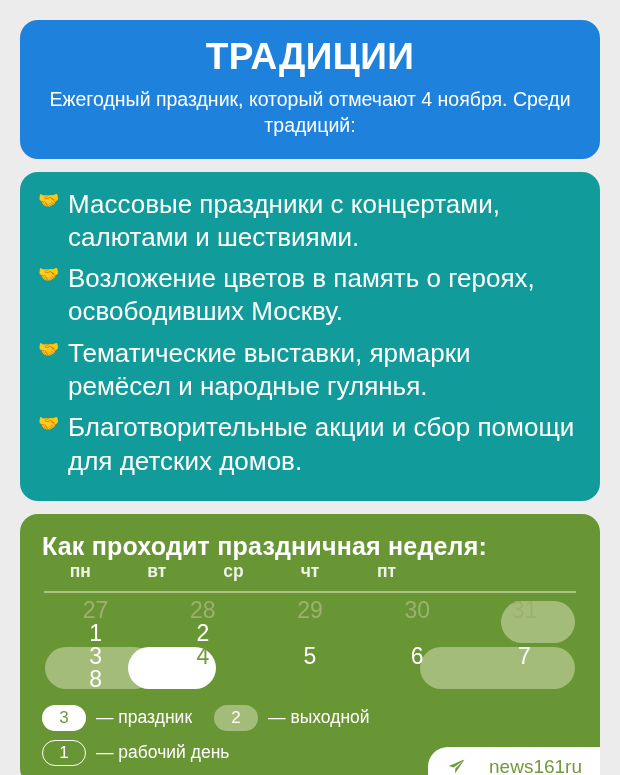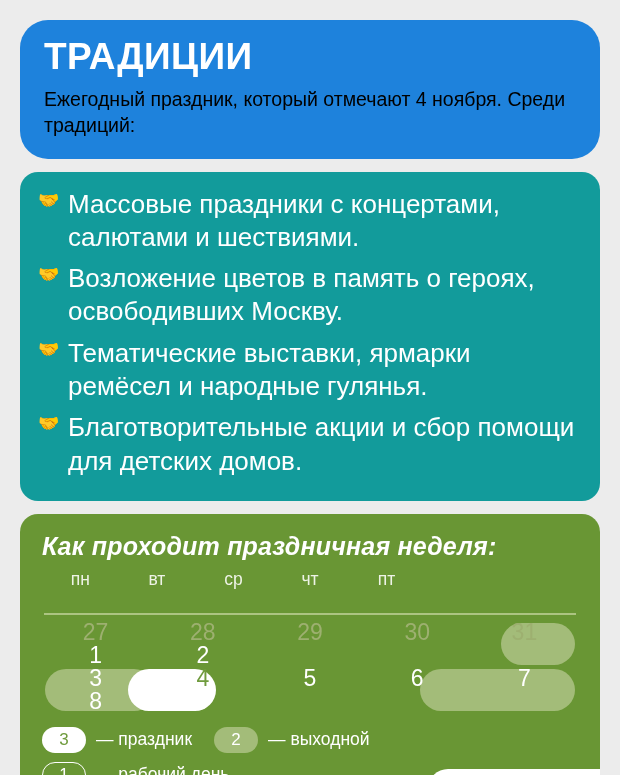--- a/index.html
+++ b/index.html
@@ -17,36 +17,37 @@
     position: relative;
     width: 620px;
     height: 775px;
     box-sizing: border-box;
     padding: 20px;
   }
 
   
   .card-blue {
     background: #1e82dc;
-    border-radius: 28px;
+    border-radius: 18px;
     padding: 18px 24px 20px 24px;
     color: #ffffff;
+    text-align: center;
   }
   .title {
     font-size: 37px;
     font-weight: bold;
     letter-spacing: 0.4px;
     line-height: 1.05;
     margin: 0 0 10px 0;
   }
   .subtitle {
     font-size: 19.5px;
     line-height: 1.33;
     margin: 0;
-    color: #000000;
+    color: #ffffff;
   }
 
   
   .card-teal {
     background: #129b9b;
     border-radius: 18px;
     padding: 16px 22px 18px 18px;
     margin-top: 13px;
     color: #ffffff;
   }
@@ -74,35 +75,35 @@
     background: #699634;
     border-radius: 18px;
     padding: 18px 22px 20px 22px;
     margin-top: 13px;
     color: #ffffff;
     position: relative;
   }
   .cal-title {
     font-size: 25px;
     font-weight: bold;
-    margin: 0 0 8px 0;
+    margin: 0 0 0 0;
     letter-spacing: 0.2px;
-    font-style: italic;
   }
 
   .cal-grid {
     display: grid;
     grid-template-columns: repeat(7, 1fr);
     position: relative;
   }
   .dow {
     text-align: center;
     font-size: 17.5px;
     color: #eef3e6;
-    padding-bottom: 23px;
+    padding-bottom: 9px;
+    font-weight: bold;
   }
   .divider {
     height: 2px;
     background: #c3d39c;
     opacity: .75;
     margin: 0 2px 6px 2px;
   }
 
   .week {
     display: grid;

